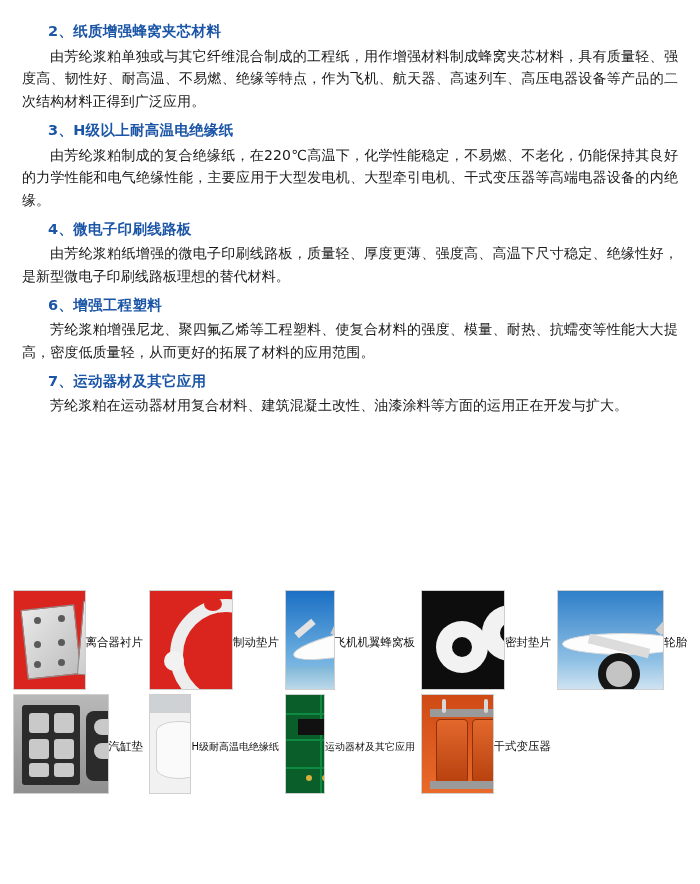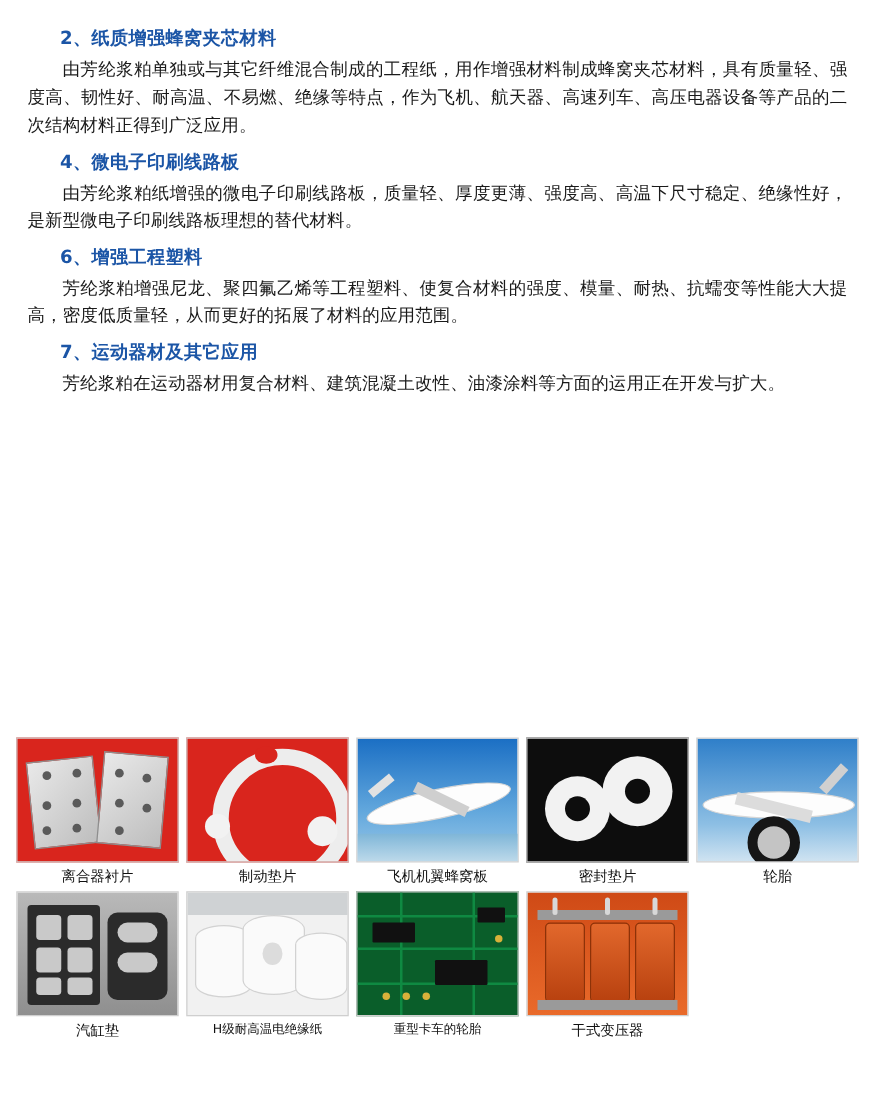--- a/index.html
+++ b/index.html
@@ -45,21 +45,21 @@
     width: 676px;
   }
   .grid-row {
     display: flex;
     gap: 6px;
     margin-bottom: 4px;
   }
   .cell {
     width: 130px;
     display: flex;
-    flex-direction: column;
+    flex-direction: row;
     align-items: center;
   }
   .thumb {
     width: 130px;
     height: 100px;
     border: 1px solid #cfcfcf;
     box-sizing: border-box;
     position: relative;
     overflow: hidden;
   }
@@ -186,20 +186,24 @@
 </head>
 <body>
 
 <div class="page">
 
   <div>
     <div class="section-title">2、纸质增强蜂窝夹芯材料</div>
     <p class="para">由芳纶浆粕单独或与其它纤维混合制成的工程纸，用作增强材料制成蜂窝夹芯材料，具有质量轻、强度高、韧性好、耐高温、不易燃、绝缘等特点，作为飞机、航天器、高速列车、高压电器设备等产品的二次结构材料正得到广泛应用。</p>
   </div>
 
+  <div>
+    <div class="section-title">3、H级以上耐高温电绝缘纸</div>
+    <p class="para">由芳纶浆粕制成的复合绝缘纸，在220℃高温下，化学性能稳定，不易燃、不老化，仍能保持其良好的力学性能和电气绝缘性能，主要应用于大型发电机、大型牵引电机、干式变压器等高端电器设备的内绝缘。</p>
+  </div>
 
   <div>
     <div class="section-title">4、微电子印刷线路板</div>
     <p class="para">由芳纶浆粕纸增强的微电子印刷线路板，质量轻、厚度更薄、强度高、高温下尺寸稳定、绝缘性好，是新型微电子印刷线路板理想的替代材料。</p>
   </div>
 
   <div>
   </div>
 
   <div>
@@ -314,21 +318,21 @@
           <div class="trace" style="left:34px;top:0;width:2px;height:100px;background:#0f8a42;"></div>
           <div class="trace" style="left:92px;top:0;width:2px;height:100px;background:#0f8a42;"></div>
           <div class="chip" style="left:12px;top:24px;width:34px;height:16px;"></div>
           <div class="chip" style="left:62px;top:54px;width:42px;height:20px;"></div>
           <div class="chip" style="left:96px;top:12px;width:22px;height:12px;"></div>
           <div class="pad" style="left:20px;top:80px;width:6px;height:6px;"></div>
           <div class="pad" style="left:36px;top:80px;width:6px;height:6px;"></div>
           <div class="pad" style="left:52px;top:80px;width:6px;height:6px;"></div>
           <div class="pad" style="left:110px;top:34px;width:6px;height:6px;"></div>
         </div>
-        <div class="caption small">重型卡车的轮胎</div>
+        <div class="caption small">运动器材及其它应用</div>
       </div>
 
 
       <div class="cell">
         <div class="thumb bg-orange">
           <div class="tf-body" style="left:14px;top:24px;width:30px;height:62px;border-radius:4px;"></div>
           <div class="tf-body" style="left:50px;top:24px;width:30px;height:62px;border-radius:4px;"></div>
           <div class="tf-body" style="left:86px;top:24px;width:30px;height:62px;border-radius:4px;"></div>
           <div class="tf-bar" style="left:8px;top:14px;width:112px;height:8px;"></div>
           <div class="tf-bar" style="left:8px;top:86px;width:112px;height:8px;"></div>

